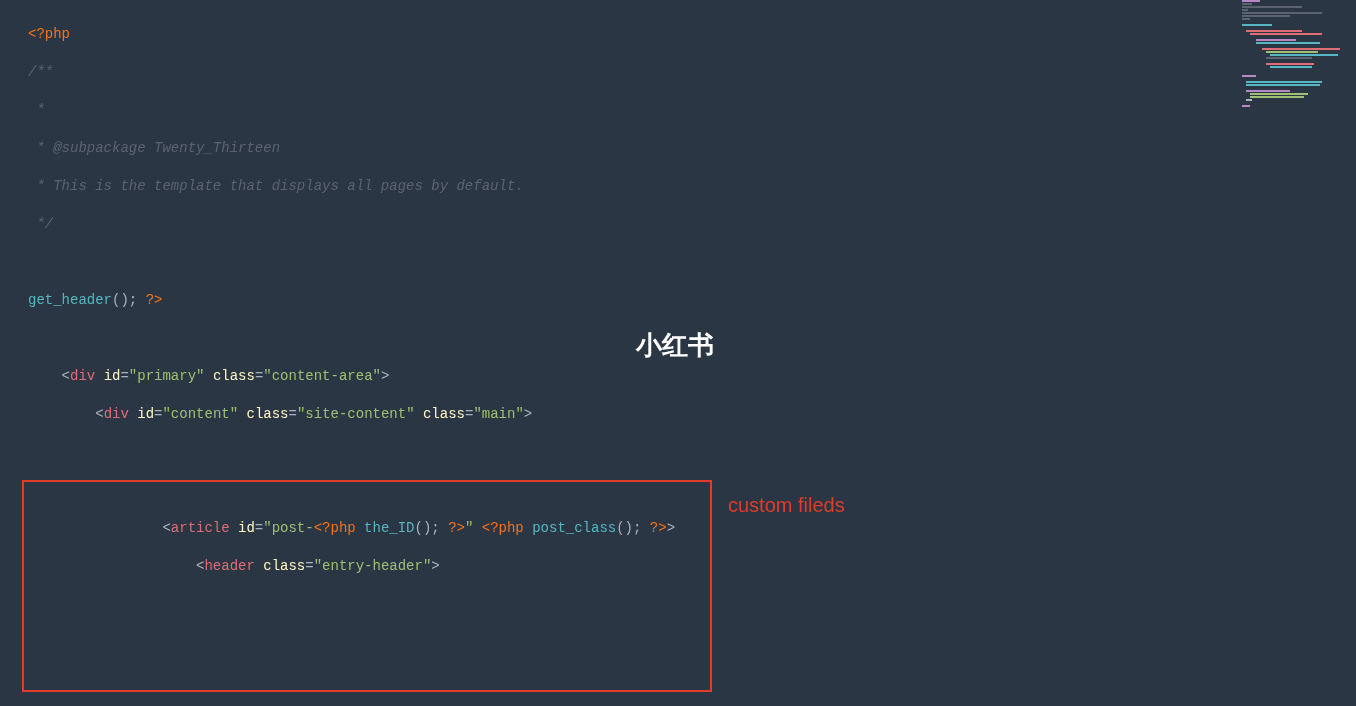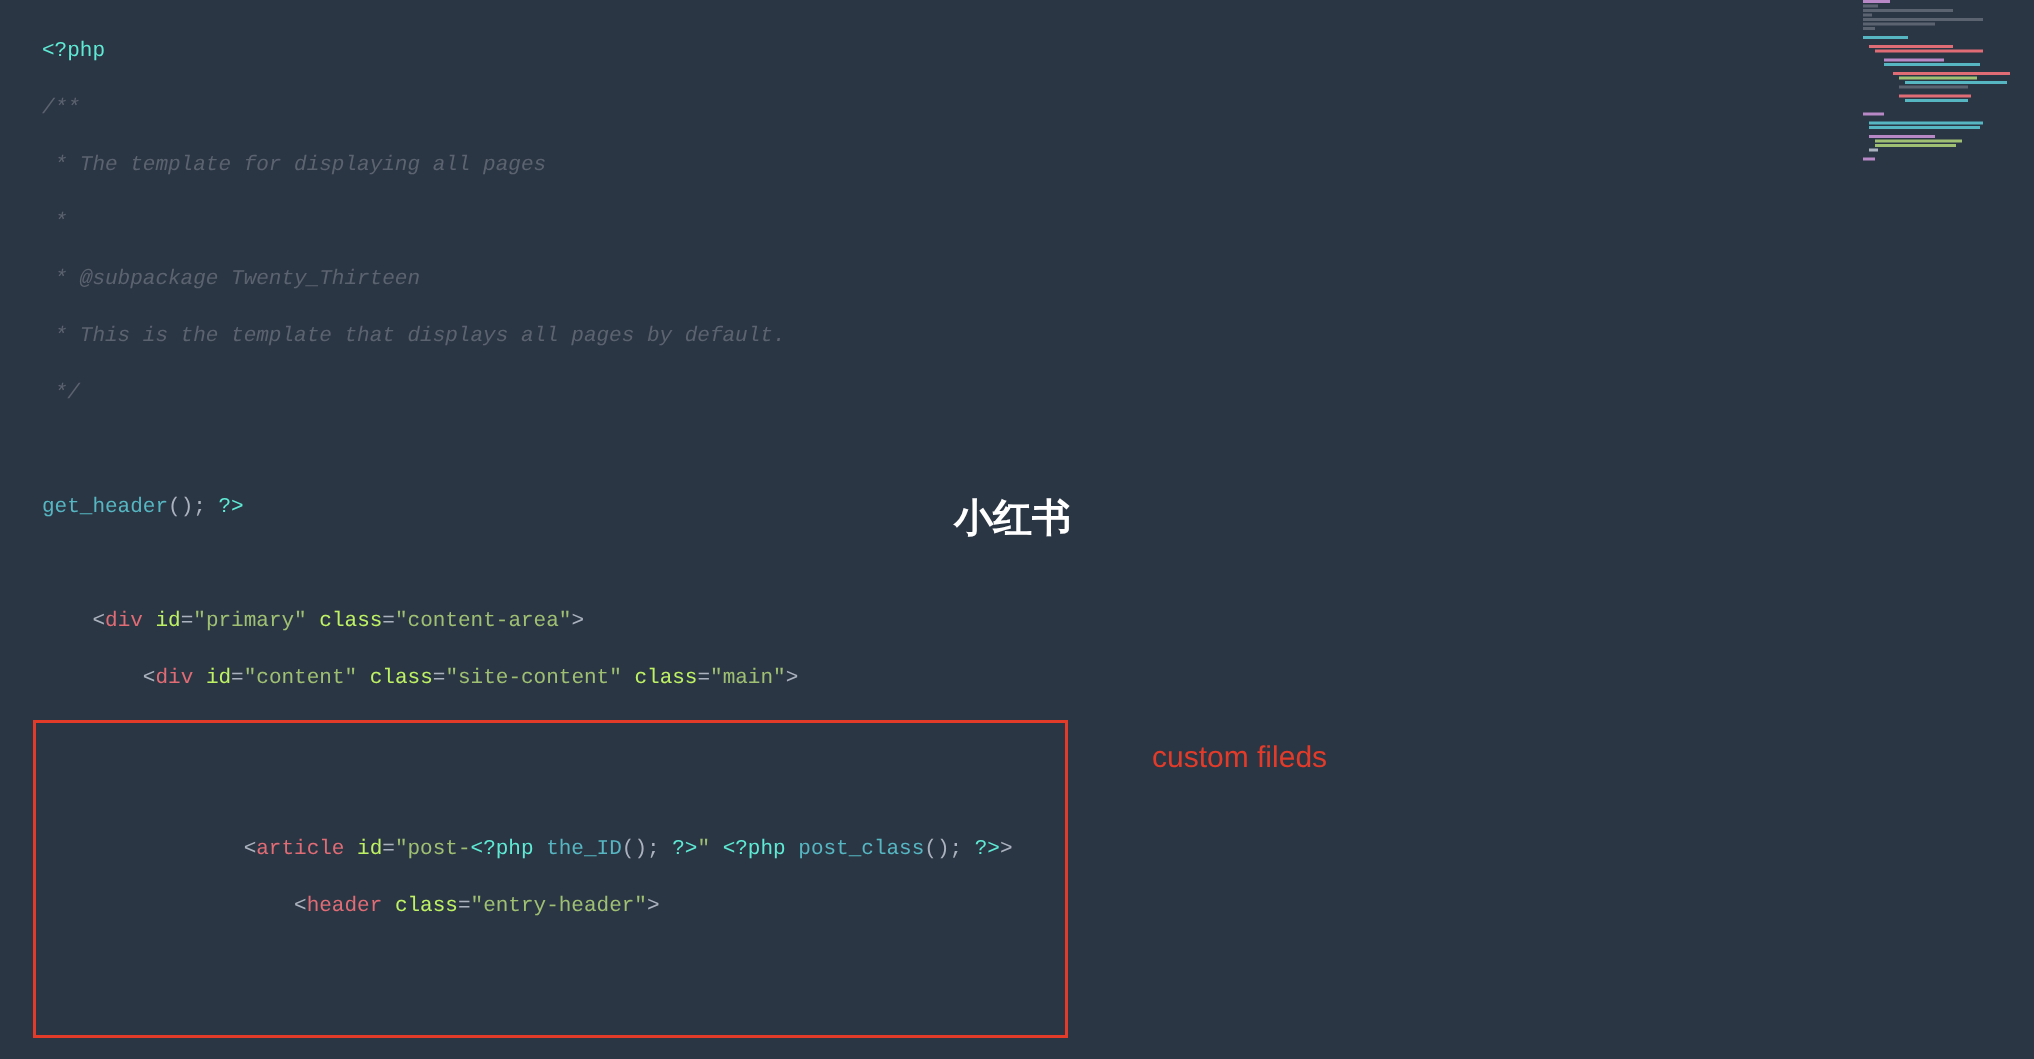--- a/index.html
+++ b/index.html
@@ -25,39 +25,39 @@
   .code-area {
     position: absolute;
     left: 20px;
     top: 0;
     right: 130px;
     height: 100%;
     padding: 6px 8px;
     white-space: pre;
   }
   .line { display: block; height: 19px; }
-  .kw   { color: #5eead4; }        
+  .kw   { color: #f97316; }        
   .tag  { color: #e06c75; }        
-  .attr { color: #bef264; }        
+  .attr { color: #fef9c3; }        
   .str  { color: #9fc073; }        
   .punc { color: #abb2bf; }        
   .com  { color: #5c6370; font-style: italic; } 
   .fn   { color: #56b6c2; }
   .highlight-box {
     position: absolute;
     left: 22px;
     top: 480px;
     width: 690px;
     height: 212px;
     border: 2px solid #e23b2a;
     pointer-events: none;
   }
   .annotation {
     position: absolute;
-    left: 768px;
+    left: 728px;
     top: 496px;
     color: #e23b2a;
     font-family: "Arial", sans-serif;
     font-size: 20px;
     font-weight: 400;
   }
   .watermark {
     position: absolute;
     left: 636px;
     top: 336px;
@@ -84,21 +84,20 @@
   }
 </style>
 </head>
 <body>
 
 <div class="gutter"></div>
 
 <div class="code-area">
 <span class="line"><span class="kw">&lt;?php</span></span>
 <span class="line"><span class="com">/**</span></span>
-<span class="line"><span class="com"> * The template for displaying all pages</span></span>
 <span class="line"><span class="com"> *</span></span>
 <span class="line"><span class="com"> * @subpackage</span><span class="com"> Twenty_Thirteen</span></span>
 <span class="line"><span class="com"> * This is the template that displays all pages by default.</span></span>
 <span class="line"><span class="com"> */</span></span>
 <span class="line"></span>
 <span class="line"><span class="fn">get_header</span><span class="punc">(); </span><span class="kw">?&gt;</span></span>
 <span class="line"></span>
 <span class="line">    <span class="punc">&lt;</span><span class="tag">div</span> <span class="attr">id</span><span class="punc">=</span><span class="str">"primary"</span> <span class="attr">class</span><span class="punc">=</span><span class="str">"content-area"</span><span class="punc">&gt;</span></span>
 <span class="line">        <span class="punc">&lt;</span><span class="tag">div</span> <span class="attr">id</span><span class="punc">=</span><span class="str">"content"</span> <span class="attr">class</span><span class="punc">=</span><span class="str">"site-content"</span> <span class="attr">class</span><span class="punc">=</span><span class="str">"main"</span><span class="punc">&gt;</span></span>
 <span class="line"></span>

